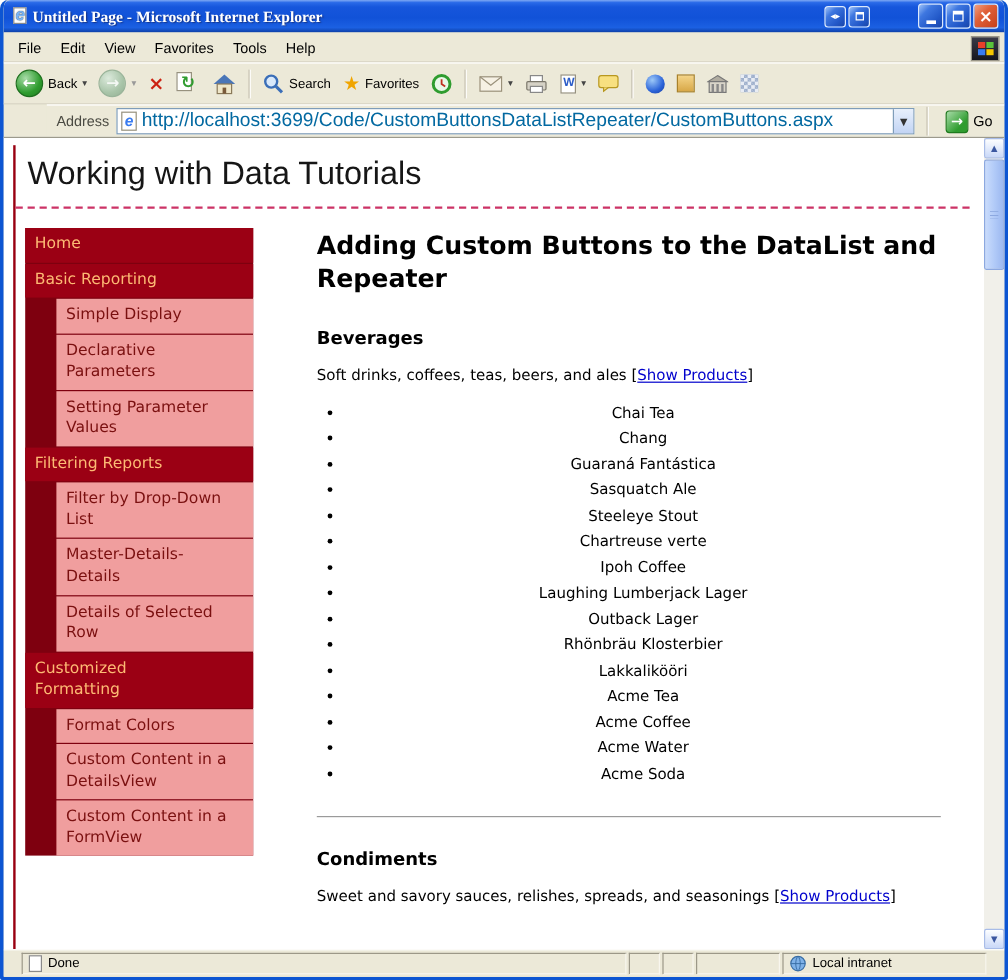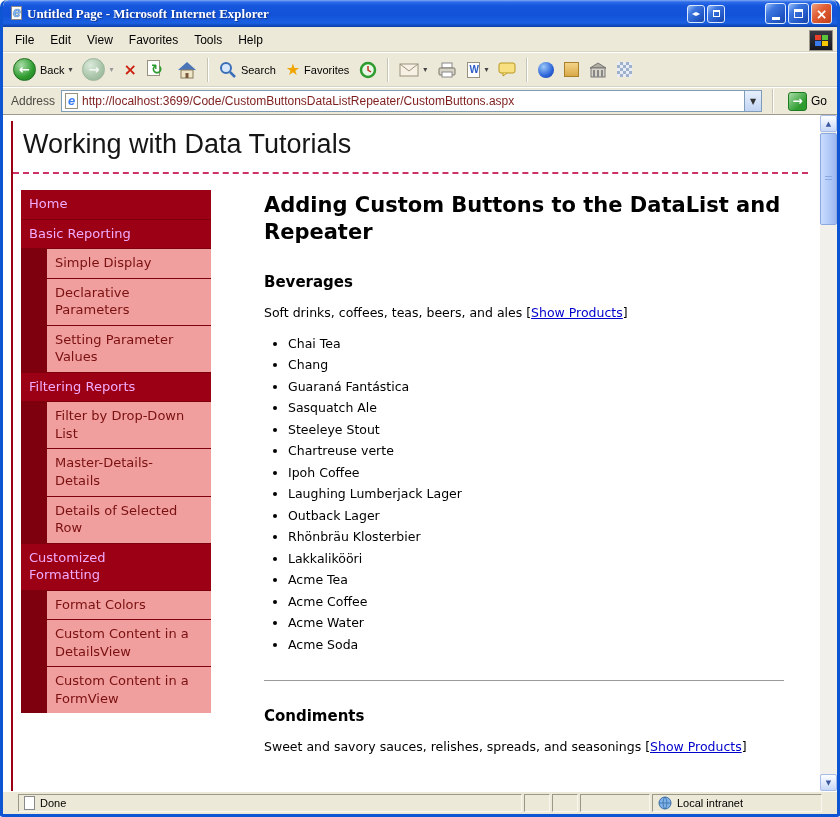--- a/index.html
+++ b/index.html
@@ -71,25 +71,25 @@
     background:radial-gradient(circle at 35% 30%,#9CC8F8,#2B63D8 60%,#1A3E9C); display:inline-block; }
   .note { width:15px; height:15px; background:linear-gradient(#F4D488,#D8A848);
     border:1px solid #A8812A; display:inline-block; }
   .grid16 { width:15px; height:15px; display:inline-block;
     background-image:linear-gradient(45deg,#9FB0CC 25%,transparent 25%,transparent 75%,#9FB0CC 75%),
       linear-gradient(45deg,#9FB0CC 25%,#E8ECF4 25%,#E8ECF4 75%,#9FB0CC 75%);
     background-size:6px 6px; background-position:0 0,3px 3px; }
 
   
   .addressbar { flex:0 0 27px; display:flex; align-items:center; gap:6px; padding:0 6px 0 8px;
-    background:#ECE9D8; border-top:1px solid #fff; }
+    background:#ECE9D8; border-top:1px solid #fff;margin-left:36px; }
   .addr-label { font-size:12px; color:#4A4A42; }
   .addr-box { flex:1; height:22px; background:#fff; border:1px solid #7F9DB9;
     display:flex; align-items:center; padding-left:3px; }
-  .addr-input { flex:1; border:none; outline:none; font-size:12px; color:#7f1d1d; padding:0 4px;
+  .addr-input { flex:1; border:none; outline:none; font-size:16px; color:#0369a1; padding:0 4px;
     font-family:"Liberation Sans",sans-serif; background:transparent; }
   .addr-dd { width:17px; height:20px; border-left:1px solid #7F9DB9;
     background:linear-gradient(#E8F0FC,#C2D4F4); display:flex; align-items:center; justify-content:center;
     font-size:8px; color:#333; }
   .go-btn { display:flex; align-items:center; gap:4px; font-size:12px; padding:2px 4px; }
   .go-ico { width:19px; height:19px; border-radius:3px; border:1px solid #1E7A1E; color:#fff;
     background:linear-gradient(135deg,#A8DCA8,#2F9C2F 70%); display:flex; align-items:center;
     justify-content:center; font-weight:bold; font-size:12px; }
 
   
@@ -97,29 +97,29 @@
   .doc { flex:1; overflow:hidden; padding:6px 12px 0 8px; }
   .pagewrap { border-left:2px solid #990011; min-height:1200px; }
   .site-title { font-size:27px; color:#161616; padding:8px 0 12px 10px;
     border-bottom:2px dashed #CC3366; font-weight:normal; }
   .body-row { display:flex; margin-top:16px; }
 
   .sidebar { flex:0 0 190px; width:190px; margin-left:8px; background:#7E000F;
     display:flex; flex-direction:column; gap:1px; align-self:flex-start; }
   .nav-item { font-size:13px; line-height:1.35; padding:5px 16px 6px 8px; cursor:default;
     font-family:"DejaVu Sans",sans-serif; }
-  .nav-item.main { background:#9B0014; color:#f0abfc; padding-right:36px; }
+  .nav-item.main { background:#9B0014; color:#fdba74; padding-right:36px; }
   .nav-item.sub { background:#F09E9E; color:#7A1010; margin-left:26px; }
 
   .main-col { margin-left:53px; width:520px; font-family:"DejaVu Sans",sans-serif; }
   .article-title { font-size:21px; font-weight:bold; color:#000; line-height:1.3; margin:2px 0 10px; }
   .section-heading { font-size:15px; font-weight:bold; color:#000; margin:26px 0 14px; }
   .section-desc { font-size:12.5px; color:#000; margin:14px 0; }
   .show-link { color:#0000CC; text-decoration:underline; }
-  .products { margin:16px 0 26px 24px; font-size:12.5px; color:#000; }
+  .products { margin:16px 0 26px 24px; font-size:12.5px; color:#000;text-align:center; }
   .products li { margin:6.5px 0; }
   .hr-sep { border:none; border-top:1px solid #9A9A9A; margin:28px 0 6px; }
 
   
   .scrollbar { flex:0 0 17px; display:flex; flex-direction:column; background:#F1F0EA; }
   .sb-btn { flex:0 0 17px; display:flex; align-items:center; justify-content:center;
     font-size:7px; color:#3B57A0; border:1px solid #A8BCE8; border-radius:2px;
     background:linear-gradient(180deg,#FDFEFF,#C9D8F8); }
   .sb-track { flex:1; position:relative; }
   .sb-thumb { position:absolute; top:1px; left:0; right:0; height:92px; border-radius:2px;

